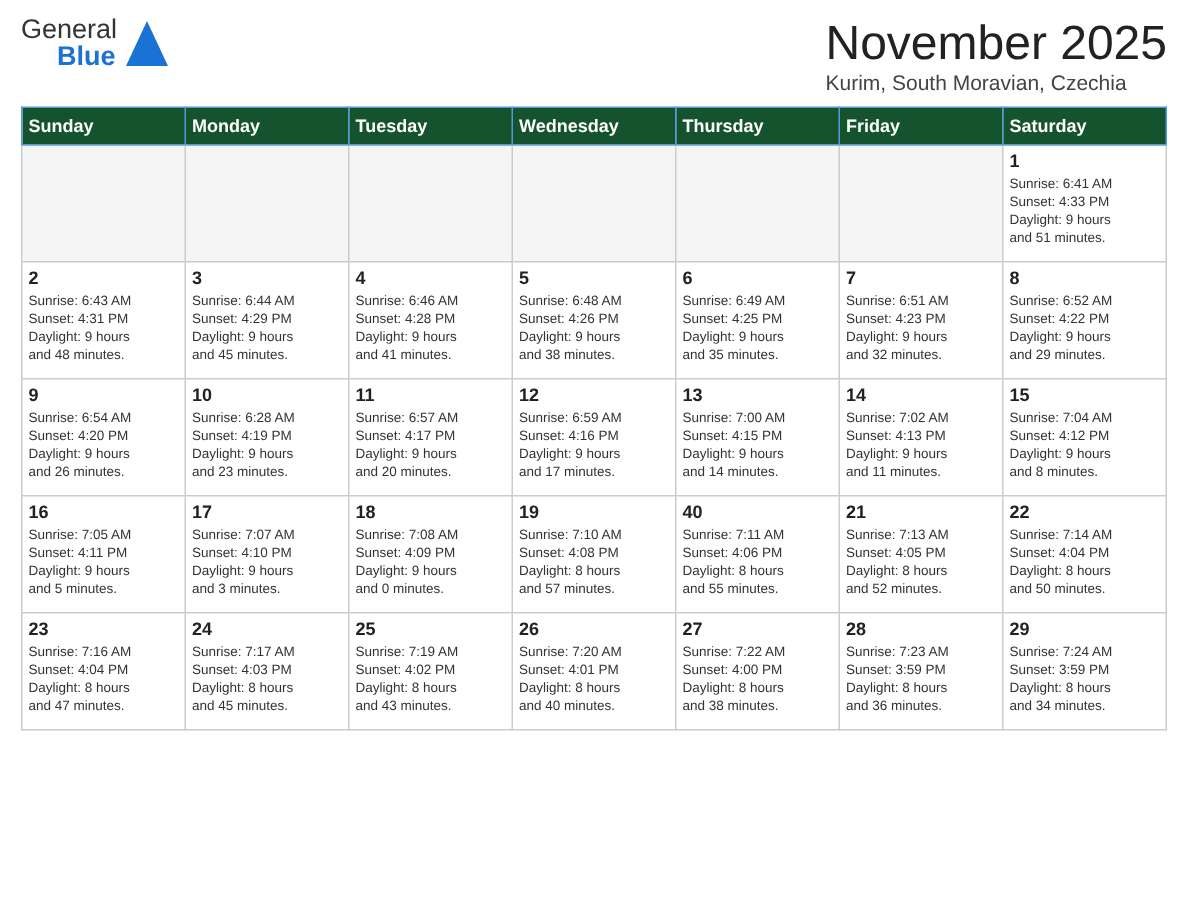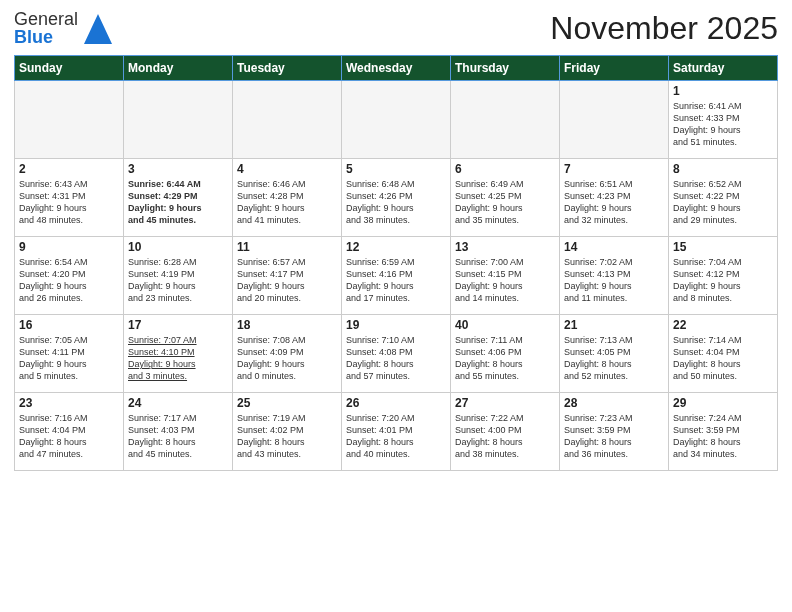--- a/index.html
+++ b/index.html
@@ -85,29 +85,30 @@
     }
   </style>
 </head>
 <body>
 
 <div class="page">
   <div class="header">
     <div class="logo">
       <div class="logo-icon">
         <div style="display:flex;align-items:flex-end;">
-          <div style="font-size:18px;color:#333;font-weight:normal;line-height:1;">General<br><span style="color:#1a73d4;font-weight:bold;">Blue</span></div>
+          <div style="font-size:18px;color:#333;font-weight:normal;line-height:1;">General<br><span style="color:#1a73d4;font-weight:bold;margin-left:24px;">Blue</span></div>
           <svg width="32" height="34" viewBox="0 0 32 34" style="margin-left:4px;">
             <polygon points="16,2 30,32 2,32" fill="#1a73d4"></polygon>
           </svg>
         </div>
       </div>
     </div>
     <div class="title-block">
       <div class="cal-title">November 2025</div>
+      <div class="cal-subtitle">Kurim, South Moravian, Czechia</div>
     </div>
   </div>
 
   <table class="calendar">
     <thead>
       <tr>
         <th>Sunday</th>
         <th>Monday</th>
         <th>Tuesday</th>
         <th>Wednesday</th>
@@ -135,21 +136,21 @@
         <tr>
           <td>
             <span class="day-number">2</span>
             <div class="day-info" style="white-space: pre-line;">Sunrise: 6:43 AM
 Sunset: 4:31 PM
 Daylight: 9 hours
 and 48 minutes.</div>
           </td>
           <td>
             <span class="day-number">3</span>
-            <div class="day-info" style="white-space: pre-line; font-weight: bold;">Sunrise: 6:44 AM
+            <div class="day-info" style="white-space: pre-line;">Sunrise: 6:44 AM
 Sunset: 4:29 PM
 Daylight: 9 hours
 and 45 minutes.</div>
           </td>
           <td>
             <span class="day-number">4</span>
             <div class="day-info" style="white-space: pre-line;">Sunrise: 6:46 AM
 Sunset: 4:28 PM
 Daylight: 9 hours
 and 41 minutes.</div>
@@ -237,21 +238,21 @@
         <tr>
           <td>
             <span class="day-number">16</span>
             <div class="day-info" style="white-space: pre-line;">Sunrise: 7:05 AM
 Sunset: 4:11 PM
 Daylight: 9 hours
 and 5 minutes.</div>
           </td>
           <td>
             <span class="day-number">17</span>
-            <div class="day-info" style="white-space: pre-line; text-decoration: underline;">Sunrise: 7:07 AM
+            <div class="day-info" style="white-space: pre-line;">Sunrise: 7:07 AM
 Sunset: 4:10 PM
 Daylight: 9 hours
 and 3 minutes.</div>
           </td>
           <td>
             <span class="day-number">18</span>
             <div class="day-info" style="white-space: pre-line;">Sunrise: 7:08 AM
 Sunset: 4:09 PM
 Daylight: 9 hours
 and 0 minutes.</div>

